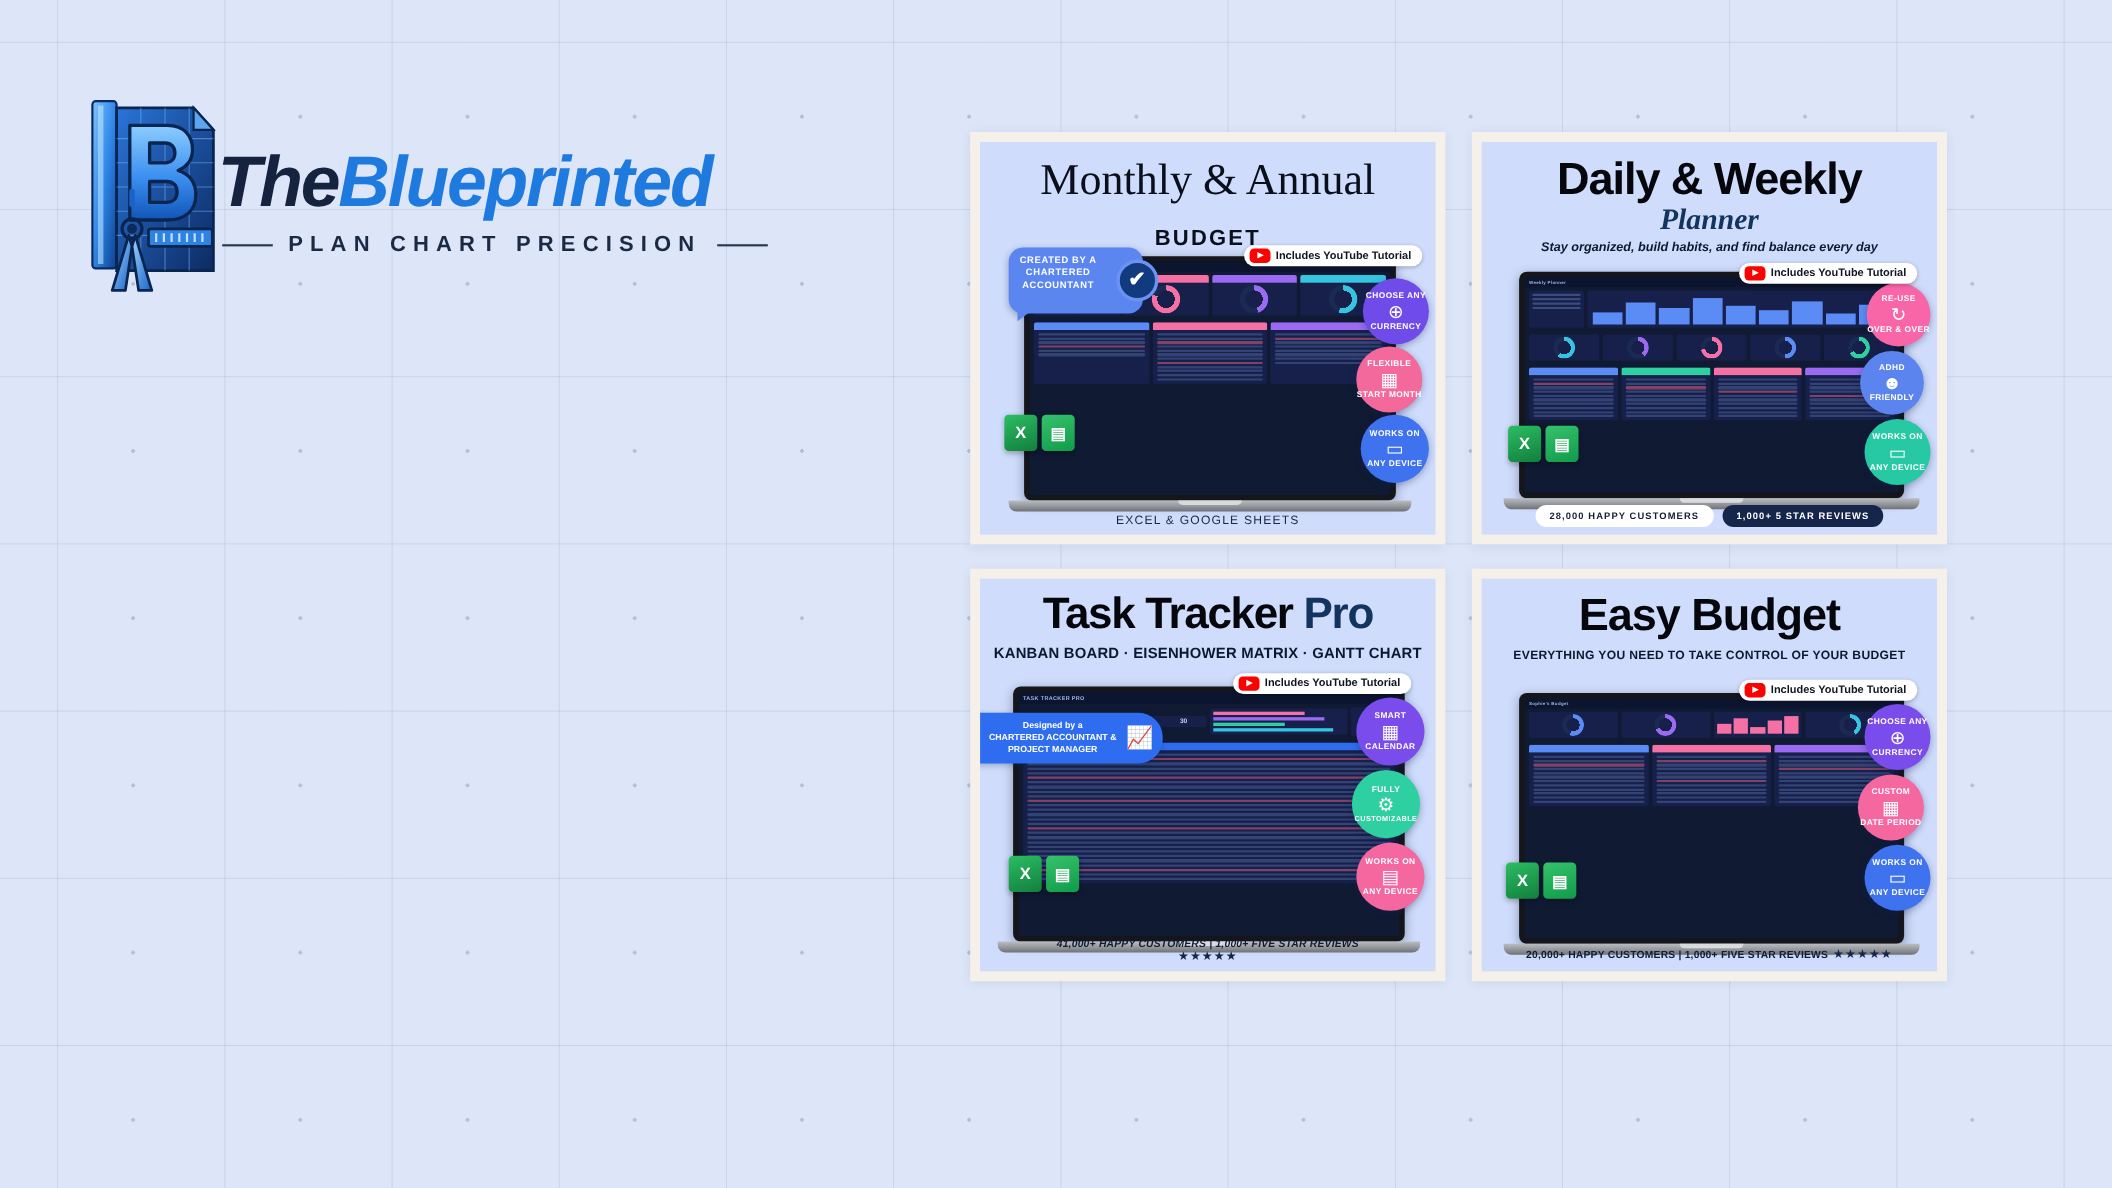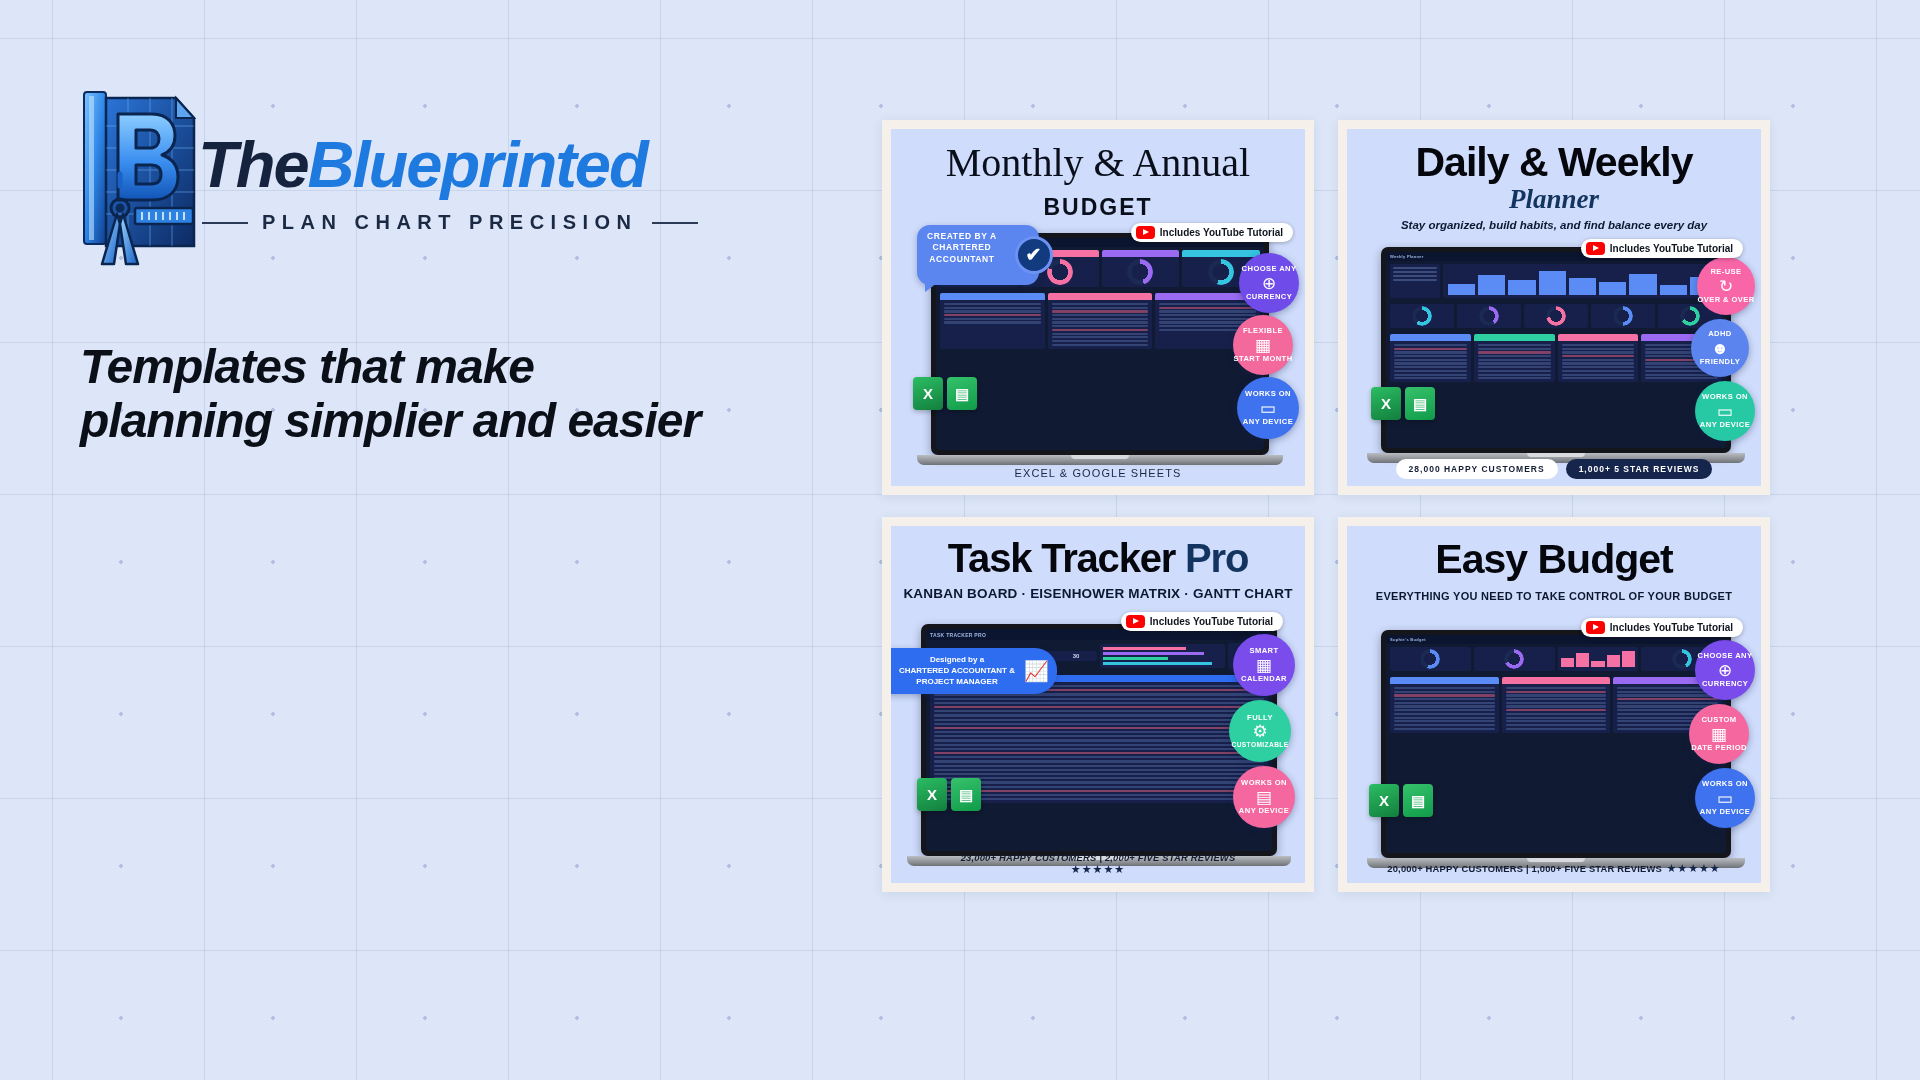--- a/index.html
+++ b/index.html
@@ -118,22 +118,22 @@
   
   .card-head { text-align: center; padding-top: 10px; }
 
   
   .c1 .c-title-main {
     font-family: "Liberation Serif", serif;
     font-size: 40px; font-weight: normal; letter-spacing: 0px;
     color: #0a0f1c;
   }
   .c1 .c-title-sub {
-    font-size: 23px; font-weight: bold; letter-spacing: 2px;
-    color: #0a0f1c; margin-top: 8px;
+    font-size: 20px; font-weight: bold; letter-spacing: 2px;
+    color: #0a0f1c; margin-top: 20px;
   }
   
   .c2 .c-title-main { font-size: 41px; font-weight: bold; letter-spacing: -1px; color: #05070d; }
   .c2 .c-title-sub {
     font-family: "Liberation Serif", serif;
     font-size: 27px; font-style: italic; font-weight: bold;
     color: #13345e; margin-top: -2px;
   }
   .c2 .c-tag {
     font-size: 11.5px; font-weight: bold; font-style: italic;
@@ -375,24 +375,20 @@
     <div class="brand-text">
       <div class="wordmark"><span class="wm-the">The</span><span class="wm-blue">Blue</span><span class="wm-printed">printed</span></div>
       <div class="tagline-row">
         <span class="tagline-rule"></span>
         <span class="tagline-text">PLAN CHART PRECISION</span>
         <span class="tagline-rule right"></span>
       </div>
     </div>
   </div>
 
-  <div id="headline">
-    <span class="hl-line">Templates that make</span>
-    <span class="hl-line">planning simplier and easier</span>
-  </div>
 </div>
 
 <div id="product-grid">
 
   <div class="card c1">
     <div class="card-inner">
 
       <div class="card-head">
         <div class="c-title-main">Monthly &amp; Annual</div>
         <div class="c-title-sub">BUDGET</div>
@@ -764,21 +760,21 @@
         <span class="bi">▤</span>
         <span class="bt">ANY DEVICE</span>
       </div>
 
       <div class="app-icons" style="left:26px; bottom:72px;">
         <span class="app-ico excel">X</span>
         <span class="app-ico sheets">▤</span>
       </div>
 
       <div class="card-foot">
-        <div class="foot-italic">23,000+ HAPPY CUSTOMERS  |  2,000+ FIVE STAR REVIEWS</div>
+        <div class="foot-italic">41,000+ HAPPY CUSTOMERS  |  1,000+ FIVE STAR REVIEWS</div>
         <div class="stars">★★★★★</div>
       </div>
     </div>
   </div>
 
   <div class="card c4">
     <div class="card-inner">
 
       <div class="card-head">
         <div class="c-title-main">Easy Budget</div>

